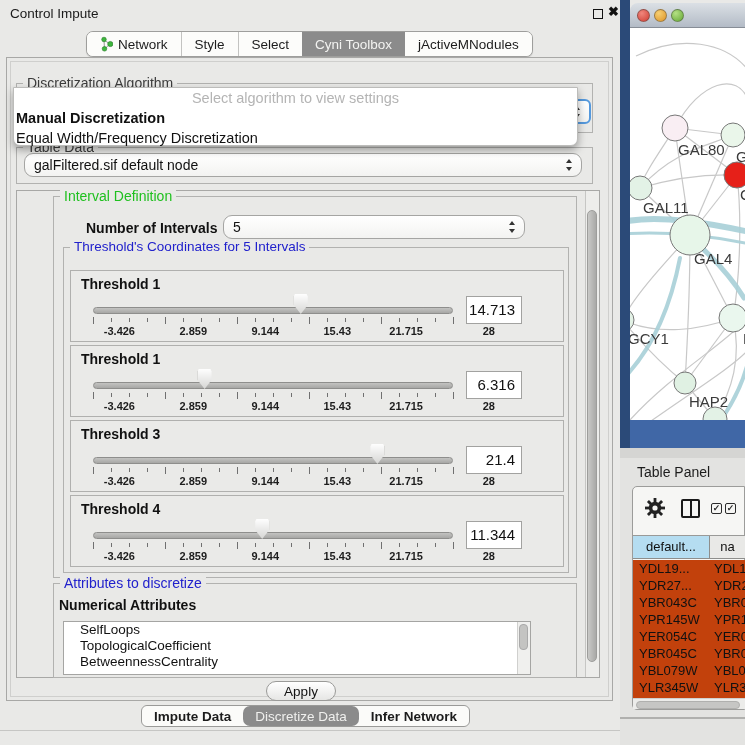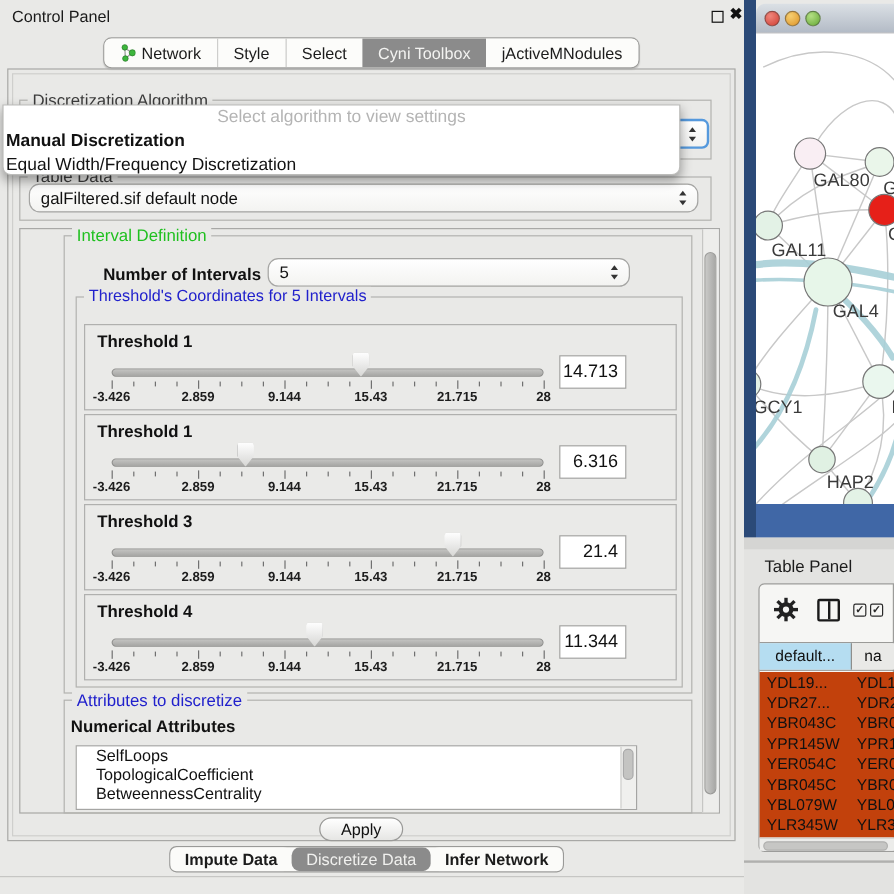--- a/index.html
+++ b/index.html
@@ -35,21 +35,21 @@
 
   
   .combo{position:absolute;height:24px;background:linear-gradient(#ffffff,#f3f3f1);border:1px solid #a5a5a3;border-radius:9px;font-size:14px;color:#111;line-height:22px;padding-left:9px;}
   .spin{position:absolute;right:8px;top:50%;transform:translateY(-50%);width:7px;height:12px;}
   .spin:before{content:"";position:absolute;top:0;left:0;border-left:3.5px solid transparent;border-right:3.5px solid transparent;border-bottom:4.5px solid #333;}
   .spin:after{content:"";position:absolute;bottom:0;left:0;border-left:3.5px solid transparent;border-right:3.5px solid transparent;border-top:4.5px solid #333;}
   .algo-stub{left:560px;top:99px;width:31px;height:25px;border:2px solid #5599dd;border-radius:0 6px 6px 0;z-index:5;}
   .combo-table{left:24px;top:153px;width:558px;}
 
   
-  .popup{position:absolute;left:2px;top:87px;width:565px;height:59px;background:#ffffff;border:1px solid #bcbcba;border-radius:0 0 7px 7px;box-shadow:0 4px 9px rgba(0,0,0,.35);z-index:50;}
+  .popup{position:absolute;left:13px;top:87px;width:565px;height:59px;background:#ffffff;border:1px solid #bcbcba;border-radius:0 0 7px 7px;box-shadow:0 4px 9px rgba(0,0,0,.35);z-index:50;}
   .popup-hint{position:absolute;left:0;right:0;top:2px;text-align:center;font-size:14.5px;color:#b4b4b4;}
   .popup-item{position:relative;font-size:14.5px;color:#111;padding:1px 1px 1px 1px;line-height:18px;}
   .popup-items{position:absolute;left:1px;top:20px;right:1px;}
   .popup-item.sel{font-weight:bold;}
 
   
   .bigpanel{position:absolute;left:16px;top:190px;width:584px;height:488px;border:1px solid #a8a8a6;}
   .vsb-track{position:absolute;left:585px;top:191px;width:14px;height:486px;background:#ededeb;border-left:1px solid #c6c6c4;}
   .vsb-thumb{position:absolute;left:587px;top:210px;width:10px;height:452px;border-radius:5px;background:linear-gradient(90deg,#c9c9c7,#a9a9a7);border:1px solid #9d9d9b;}
 
@@ -59,21 +59,21 @@
   .g-thresh{position:absolute;left:9px;top:50px;width:506px;height:326px;border:1px solid #b2b2b0;}
   .g-thresh>.gtitle{font-size:13.5px;}
 
   .tbox{position:absolute;left:6px;width:494px;height:72px;border:1px solid #b0b0ae;background:#eaeae8;}
   .tlabel{position:absolute;left:10px;top:5px;font-size:14px;font-weight:bold;color:#111;}
   .ttrack{position:absolute;left:22px;top:36px;width:360px;height:7px;border-radius:4px;background:linear-gradient(#c3c3c1,#a7a7a5);border:1px solid #8e8e8c;}
   .thandle{position:absolute;top:23px;width:14px;height:20px;background:linear-gradient(#fefefe,#d6d6d4);clip-path:polygon(8% 0,92% 0,100% 12%,100% 55%,50% 100%,0 55%,0 12%);filter:drop-shadow(0 0 1px #777);}
   .tick{position:absolute;top:46px;width:1px;background:#707070;}
   .tick.major{height:7px;}
   .tick.minor{height:4px;top:47px;}
-  .ticklabel{position:absolute;top:54px;width:60px;text-align:center;font-size:11px;font-weight:bold;color:#1d1d1d;}
+  .ticklabel{position:absolute;top:54px;width:60px;text-align:right;font-size:11px;font-weight:bold;color:#1d1d1d;margin-left:12px;}
   .tvalue{position:absolute;left:395px;top:25px;width:56px;height:28px;background:#fff;border:1px solid #a2a2a0;font-size:15px;color:#111;text-align:right;line-height:26px;padding-right:6px;}
 
   .g-attrs{left:53px;top:583px;width:524px;height:95px;}
   .attr-sub{position:absolute;left:5px;top:13px;font-size:14px;font-weight:bold;color:#111;}
   .attr-list{position:absolute;left:9px;top:37px;width:468px;height:54px;background:#fff;border:1px solid #a5a5a3;overflow:hidden;}
   .attr-item{font-size:13.5px;color:#111;line-height:16px;padding-left:16px;white-space:nowrap;}
   .attr-sb{position:absolute;right:0;top:0;width:13px;height:52px;background:#f0f0ee;border-left:1px solid #d0d0ce;}
   .attr-sb-thumb{position:absolute;right:2px;top:2px;width:9px;height:26px;border-radius:4px;background:#c4c4c2;border:1px solid #aaa;}
 
   .apply{position:absolute;left:266px;top:681px;width:70px;height:20px;border:1px solid #9a9a98;border-radius:10px;background:linear-gradient(#ffffff,#e6e6e4);font-size:13.5px;color:#111;text-align:center;line-height:18px;font-family:"Liberation Sans",sans-serif;}
@@ -110,21 +110,21 @@
   .tp-c2{flex:1;padding-left:4px;font-size:13px;color:#111;line-height:17px;white-space:nowrap;overflow:hidden;}
   .tp-hscroll{position:absolute;left:0px;top:211px;width:112px;height:11px;background:#ececea;border-top:1px solid #d0d0ce;}
   .tp-hthumb{position:absolute;left:3px;top:1.5px;width:104px;height:8px;border-radius:4px;background:#c6c6c4;border:1px solid #b0b0ae;}
   .tp-rule{position:absolute;left:620px;top:717px;width:125px;height:2px;background:#b0b0ae;}
 </style>
 </head>
 <body>
 
 <div id="screen">
 
-  <span class="win-title">Control Panel</span>
+  <span class="win-title">Control Impute</span>
   <span class="float-icon"></span>
   <span class="close-icon">✖</span>
 
   <div class="toptabs">
       <div class="tab sep">
         <span class="net-icon"><svg width="13" height="16" viewBox="0 0 13 16">
             <line x1="4" y1="4" x2="10" y2="8" stroke="#9a9a9a"></line>
             <line x1="10" y1="8" x2="4.5" y2="13" stroke="#9a9a9a"></line>
             <line x1="4" y1="4" x2="4.5" y2="13" stroke="#9a9a9a"></line>
             <circle cx="4" cy="3.5" r="2.3" fill="#3db63d" stroke="#267a26" stroke-width=".6"></circle>

